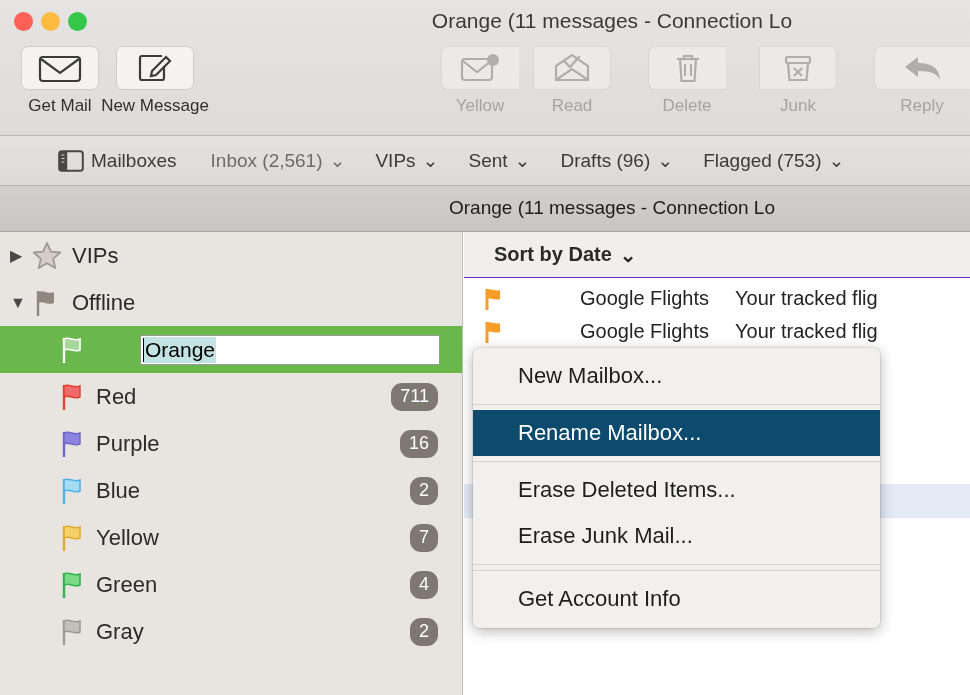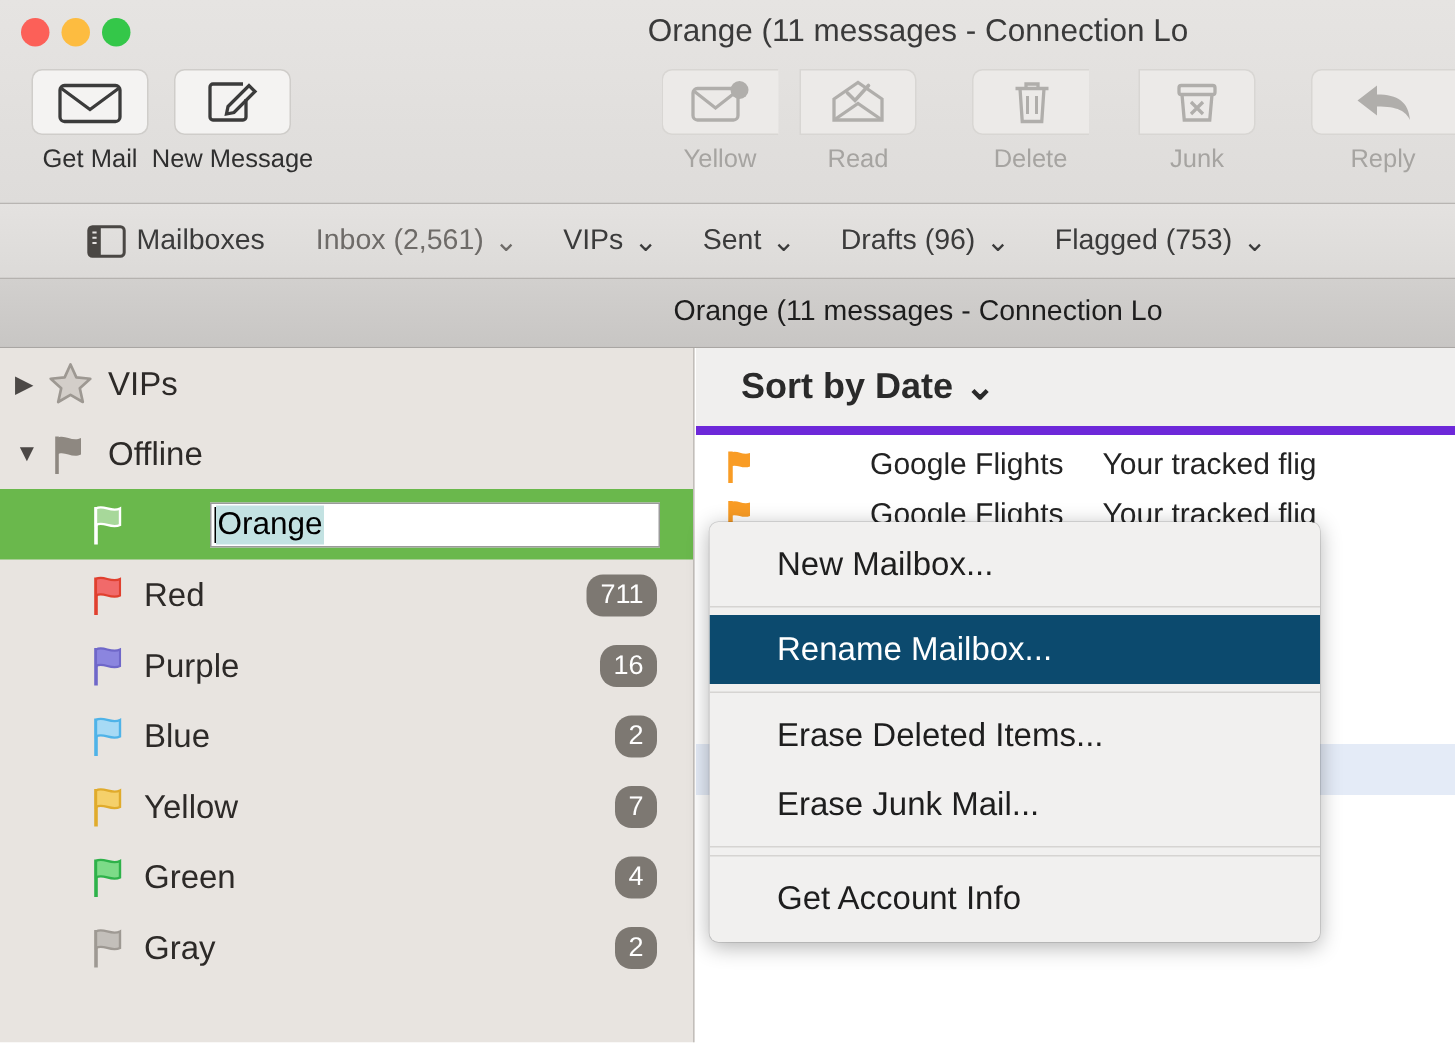--- a/index.html
+++ b/index.html
@@ -113,23 +113,23 @@
     padding: 0 1px; line-height: 26px; white-space: nowrap;
   }
   .caret { width: 1px; height: 24px; background: #000; margin-right: 0px; }
 
   
   .msglist {
     position: absolute; left: 464px; top: 232px; width: 506px; height: 463px;
     background: #ffffff; overflow: hidden;
   }
   .sortbar {
-    height: 58px; background: #f0efee; border-bottom: 6px solid #6d28d9;
+    height: 46px; background: #f0efee; border-bottom: 1px solid #6d28d9;
     display: flex; align-items: center; padding-left: 30px;
-    font-size: 24px; font-weight: bold; color: #2a2a2a; box-sizing: border-box;
+    font-size: 20px; font-weight: bold; color: #2a2a2a; box-sizing: border-box;
   }
   .msg-row {
     height: 33px; display: flex; align-items: center;
     font-size: 20px; color: #232323; white-space: nowrap; overflow: hidden;
     box-sizing: border-box;
   }
   .msg-row .fl { width: 60px; flex: none; display: flex; justify-content: center; }
   .msg-row .snd { width: 185px; flex: none; text-align: right; padding-right: 4px; }
   .msg-row .sub { padding-left: 22px; }
   .msg-row.sel { background: #e4ebf7; }

